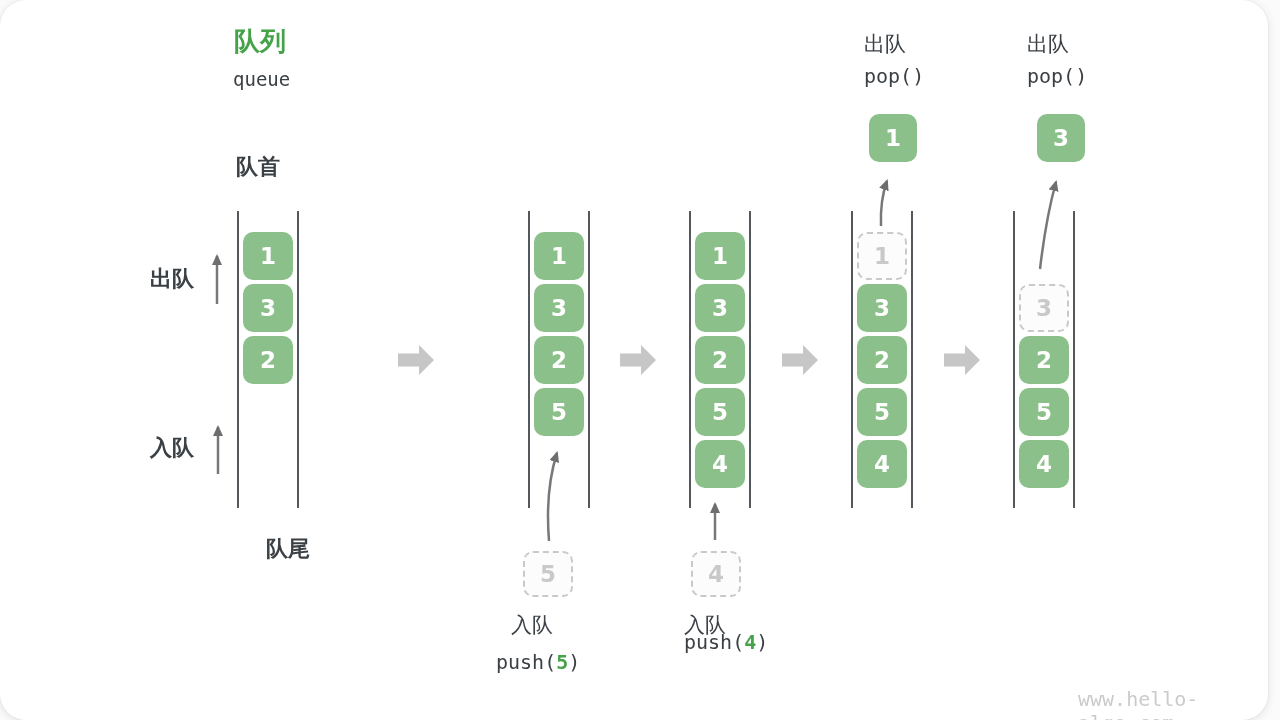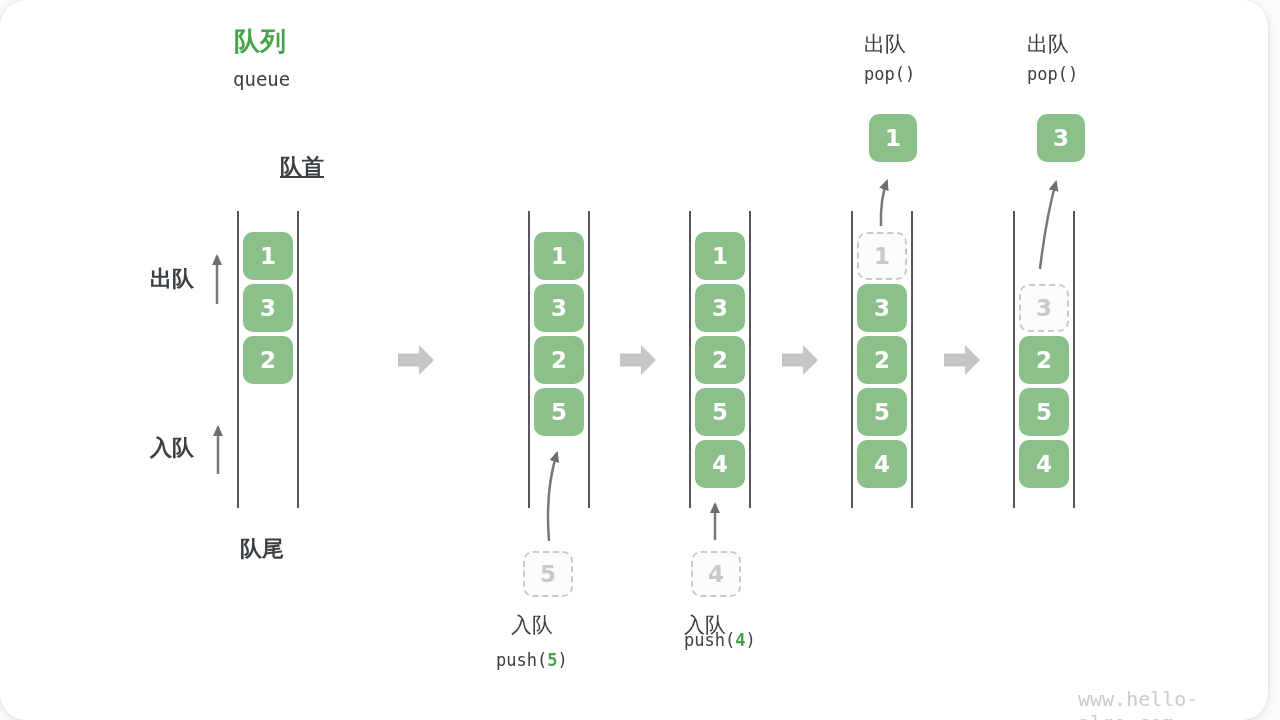--- a/index.html
+++ b/index.html
@@ -19,22 +19,22 @@
     position:relative; width:1268px; height:720px;
     background:#ffffff; border-radius:26px;
     box-shadow:0 2px 10px rgba(0,0,0,.10), 0 0 0 1px rgba(0,0,0,.03);
   }
   .overlay{position:absolute; left:0; top:0; width:1280px; height:720px; pointer-events:none;}
 
   .title-zh{position:absolute; left:234px; top:24px; font-size:26px; font-weight:bold; color:var(--accent-green);}
   .title-en{position:absolute; left:233px; top:68px; font-size:19px; font-family:"DejaVu Sans Mono", monospace; color:var(--text-dark);}
 
   .side-label{position:absolute; font-size:22px; font-weight:bold; color:var(--text-dark);}
-  .front-label{left:254px; top:152px; width:70px; text-align:right;text-decoration:underline;}
-  .rear-label{left:240px; top:534px; width:70px; text-align:left;}
+  .front-label{left:236px; top:152px; width:70px; text-align:left;}
+  .rear-label{left:240px; top:534px; width:70px; text-align:right;}
   .deq-label{left:150px; top:264px;}
   .enq-label{left:150px; top:433px;}
 
   .qcol{
     position:absolute; top:211px; width:62px; height:297px;
     border-left:2px solid var(--wall-gray); border-right:2px solid var(--wall-gray);
   }
   .c1{left:237px}.c2{left:528px}.c3{left:689px}.c4{left:851px}.c5{left:1013px}
 
   .cell{
@@ -56,21 +56,21 @@
 
   .popped{
     position:absolute; width:48px; height:48px; border-radius:10px;
     background:var(--box-green); color:#fff; font-size:23px; font-weight:bold;
     display:flex; align-items:center; justify-content:center;
   }
   .pop1-box{left:869px; top:114px}
   .pop2-box{left:1037px; top:114px}
 
   .op-zh{position:absolute; font-size:21px; color:var(--text-dark);}
-  .op-code{position:absolute; font-size:17px; font-family:"DejaVu Sans Mono", monospace; color:var(--text-dark); white-space:nowrap;}
+  .op-code{position:absolute; font-size:20px; font-family:"DejaVu Sans Mono", monospace; color:var(--text-dark); white-space:nowrap;}
   .op-code .arg{color:var(--accent-green); font-weight:bold;}
 
   .push5-zh{left:511px; top:611px}
   .push5-code{left:496px; top:650px}
   .push4-zh{left:684px; top:611px}
   .push4-code{left:684px; top:630px}
   .pop1-zh{left:864px; top:30px}
   .pop1-code{left:864px; top:64px}
   .pop2-zh{left:1027px; top:30px}
   .pop2-code{left:1027px; top:64px}

